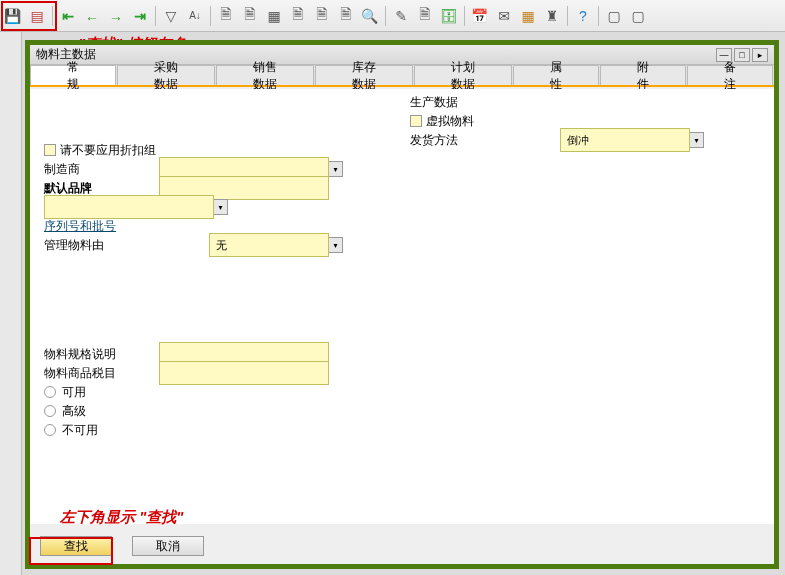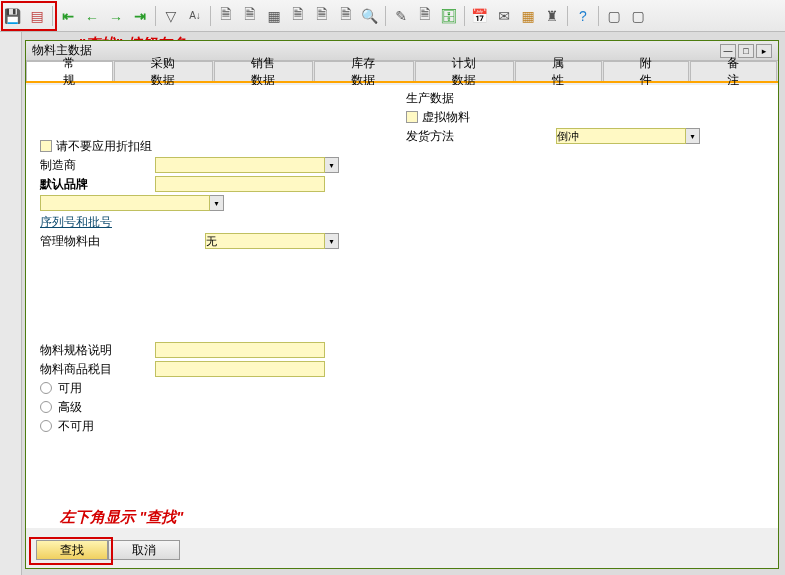--- a/index.html
+++ b/index.html
@@ -9,46 +9,46 @@
 .toolbar { height: 32px; background: linear-gradient(#f5f5f5, #e8e8e8); border-bottom: 1px solid #bbb; display: flex; align-items: center; padding: 0 2px; gap: 2px; }
 .tb-btn { width: 22px; height: 24px; display: flex; align-items: center; justify-content: center; color: #555; font-size: 14px; }
 .tb-sep { width: 1px; height: 20px; background: #bbb; margin: 0 2px; }
 .green { color: #2a9d2a; font-weight: bold; }
 .tb-red-box { position: absolute; left: 1px; top: 1px; width: 56px; height: 30px; border: 2px solid #d40000; pointer-events: none; }
 
 
 .annot { position: absolute; color: #d40000; font-weight: bold; font-size: 15px; pointer-events: none; font-style: italic; }
 
 
-.win { position: absolute; left: 25px; top: 40px; right: 6px; bottom: 6px; background: #efefef; border: 1px solid #4d7c0f; }
+.win { position: absolute; left: 25px; top: 40px; right: 6px; bottom: 6px; background: #efefef; border: 5px solid #4d7c0f; }
 .win-title { height: 20px; background: linear-gradient(#eaeaea, #d8d8d8); border-bottom: 1px solid #bbb; display: flex; align-items: center; padding: 0 6px; font-size: 12px; }
 .win-title-controls { margin-left: auto; display: flex; gap: 2px; }
 .win-ctrl { width: 16px; height: 14px; border: 1px solid #999; background: #e5e5e5; font-size: 9px; display: flex; align-items: center; justify-content: center; }
 
 
 .tabs { height: 22px; display: flex; border-bottom: 2px solid #ffa500; background: #e0e0e0; }
 .tab { padding: 3px 36px; border: 1px solid #bbb; border-bottom: none; background: #e8e8e8; margin-right: 1px; font-size: 12px; cursor: pointer; display: flex; align-items: center; }
 .tab.active { background: #fff; }
 
 
 .form-body { position: absolute; top: 44px; left: 0; right: 0; bottom: 40px; background: #fff; padding: 8px 14px; }
 .form-row { display: flex; align-items: center; height: 18px; margin-bottom: 1px; }
 .form-label { width: 115px; font-size: 12px; }
 .form-label.bold { font-weight: bold; }
 .form-label.underline { text-decoration: underline; color: #0c4a6e; }
-.yellow-input { background: #fff9c4; border: 1px solid #c0c060; height: 16px; width: 170px; padding: 0 0; font-size: 11px; }
+.yellow-input { background: #fff9c4; border: 1px solid #c0c060; height: 24px; width: 170px; padding: 0 6px; font-size: 11px; }
 .dd-arrow { width: 14px; height: 16px; background: #e8e8e8; border: 1px solid #999; border-left: none; display: flex; align-items: center; justify-content: center; font-size: 8px; }
 .chk { width: 12px; height: 12px; border: 1px solid #999; background: #fff9c4; margin-right: 4px; }
 .radio { width: 12px; height: 12px; border: 1px solid #999; border-radius: 50%; background: #fff; margin-right: 6px; }
 
 
 .right-col { position: absolute; left: 380px; top: 4px; }
 
 
-.btn-row { position: absolute; bottom: 8px; left: 10px; display: flex; gap: 0; }
+.btn-row { position: absolute; bottom: 8px; left: 10px; display: flex; gap: 20px; }
 .btn { width: 72px; height: 20px; border: 1px solid #999; background: linear-gradient(#fff4b0, #f0d060); display: flex; align-items: center; justify-content: center; font-size: 12px; cursor: pointer; }
 .btn.gray { background: linear-gradient(#f5f5f5, #dcdcdc); }
 .red-box-btn { position: absolute; border: 2px solid #d40000; pointer-events: none; }
 
 
 .vbar { position: absolute; left: 0; top: 32px; width: 22px; bottom: 0; background: #e8e8e8; border-right: 1px solid #bbb; }
 </style>
 </head>
 <body>
 

